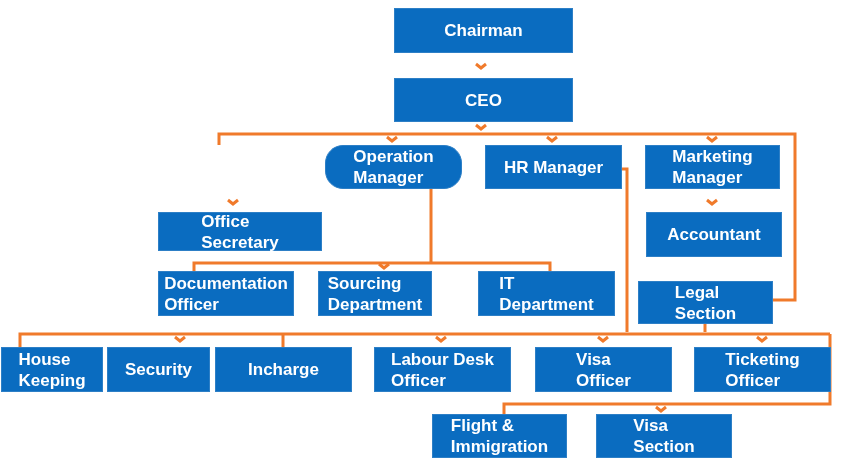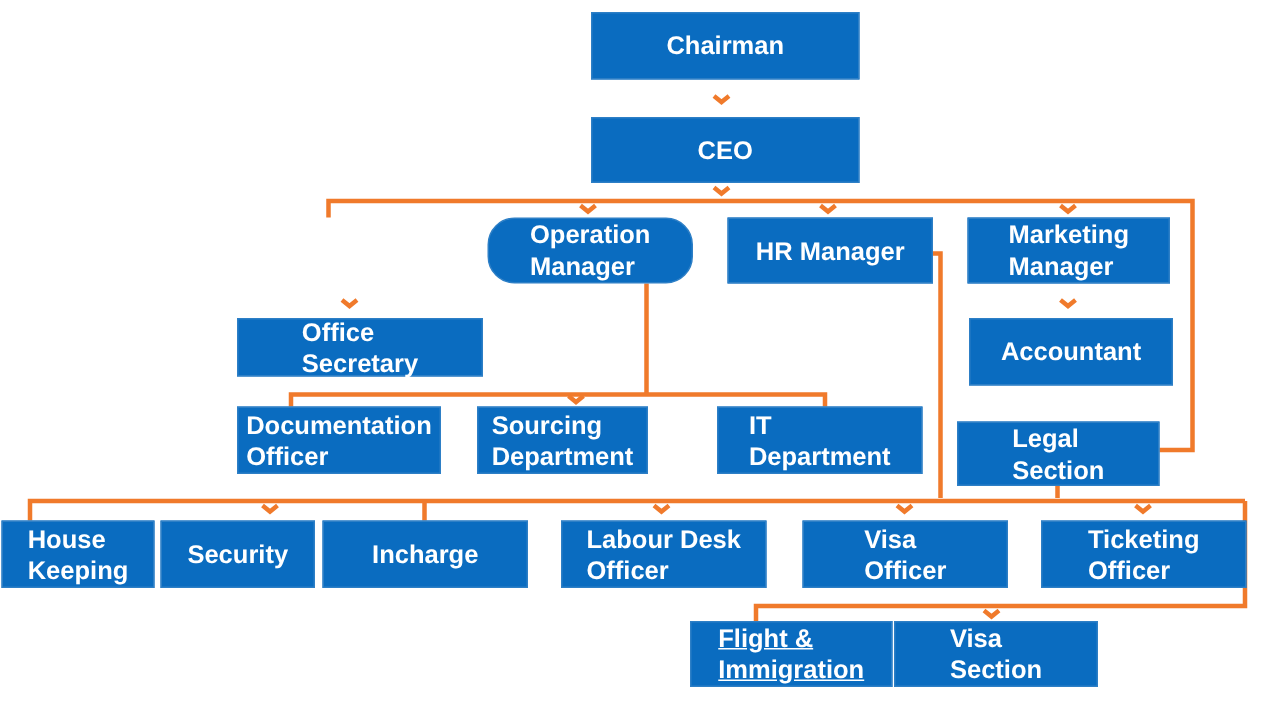--- a/index.html
+++ b/index.html
@@ -56,17 +56,17 @@
   <div class="box" style="left:107px;top:347px;width:103px;height:45px;">Security</div>
   <div class="box" style="left:1px;top:347px;width:102px;height:45px;">House
 Keeping</div>
   <div class="box" style="left:215px;top:347px;width:137px;height:45px;">Incharge</div>
   <div class="box" style="left:374px;top:347px;width:137px;height:45px;">Labour Desk
 Officer</div>
   <div class="box" style="left:535px;top:347px;width:137px;height:45px;">Visa
 Officer</div>
   <div class="box" style="left:694px;top:347px;width:137px;height:45px;">Ticketing
 Officer</div>
-  <div class="box" style="left:460px;top:414px;width:135px;height:44px;text-decoration:underline;">Flight &amp;
+  <div class="box" style="left:432px;top:414px;width:135px;height:44px;">Flight &amp;
 Immigration</div>
   <div class="box" style="left:596px;top:414px;width:136px;height:44px;">Visa
 Section</div>
 </div>
 
 </body></html>

